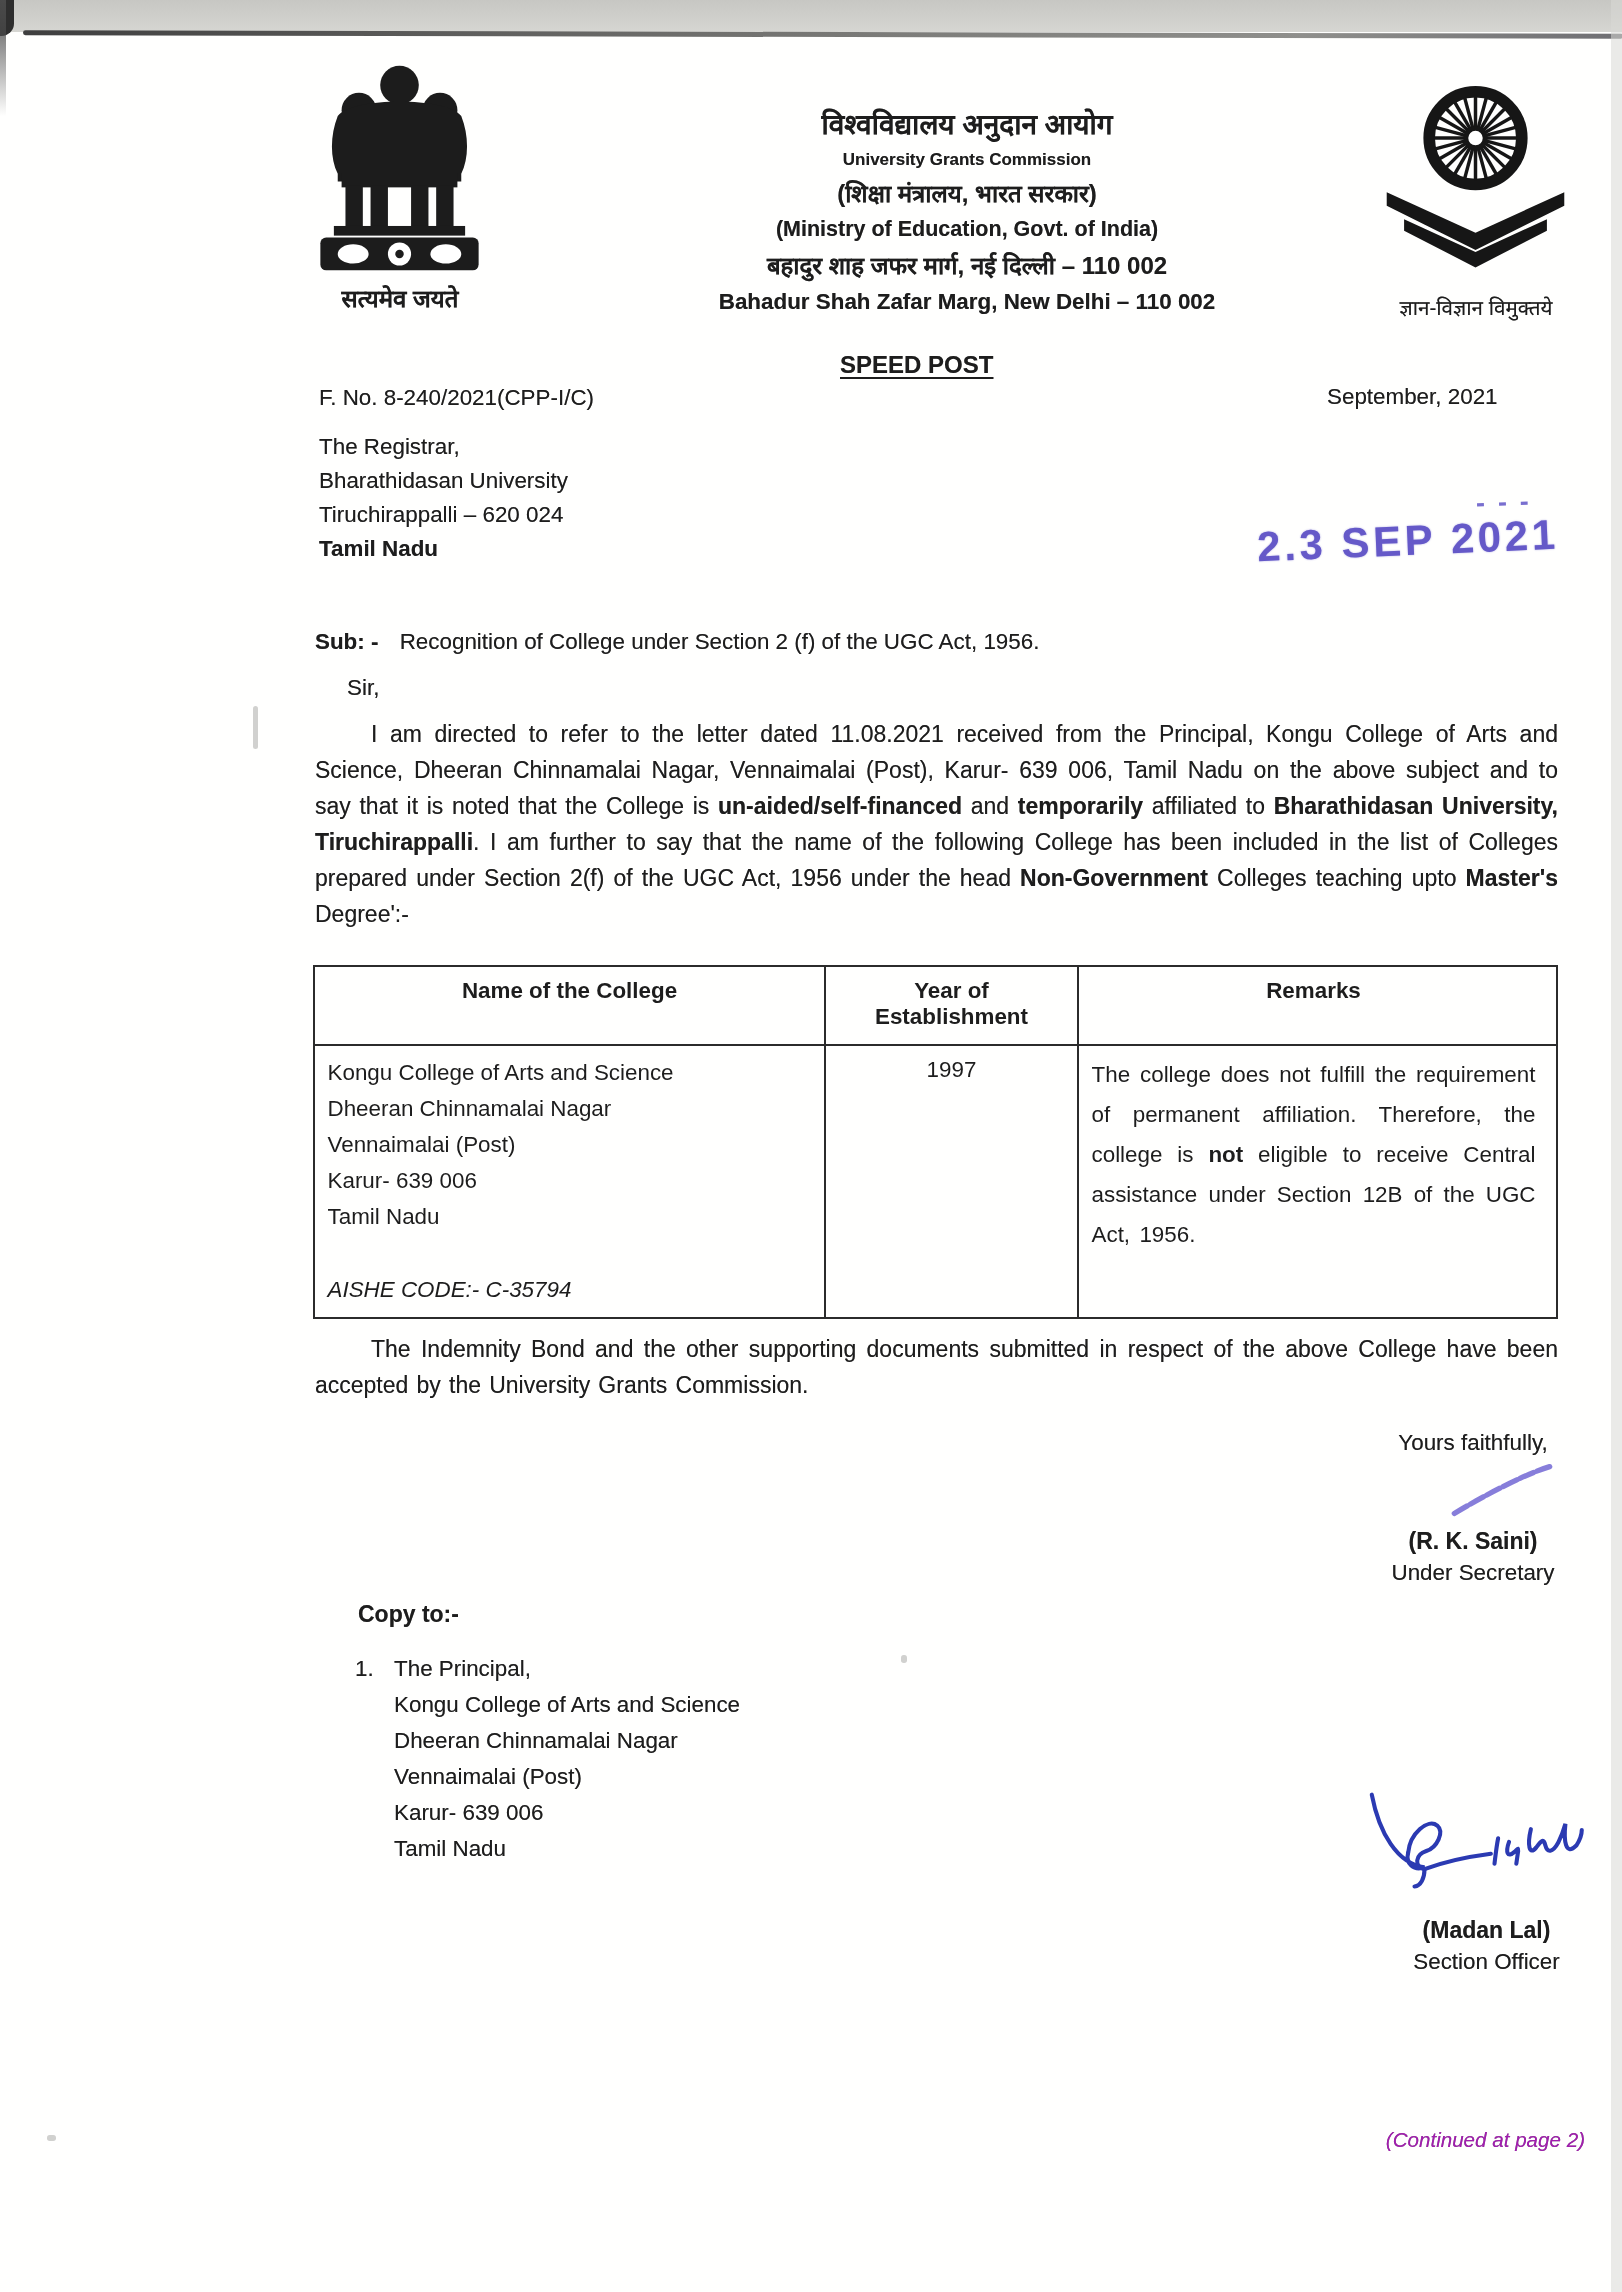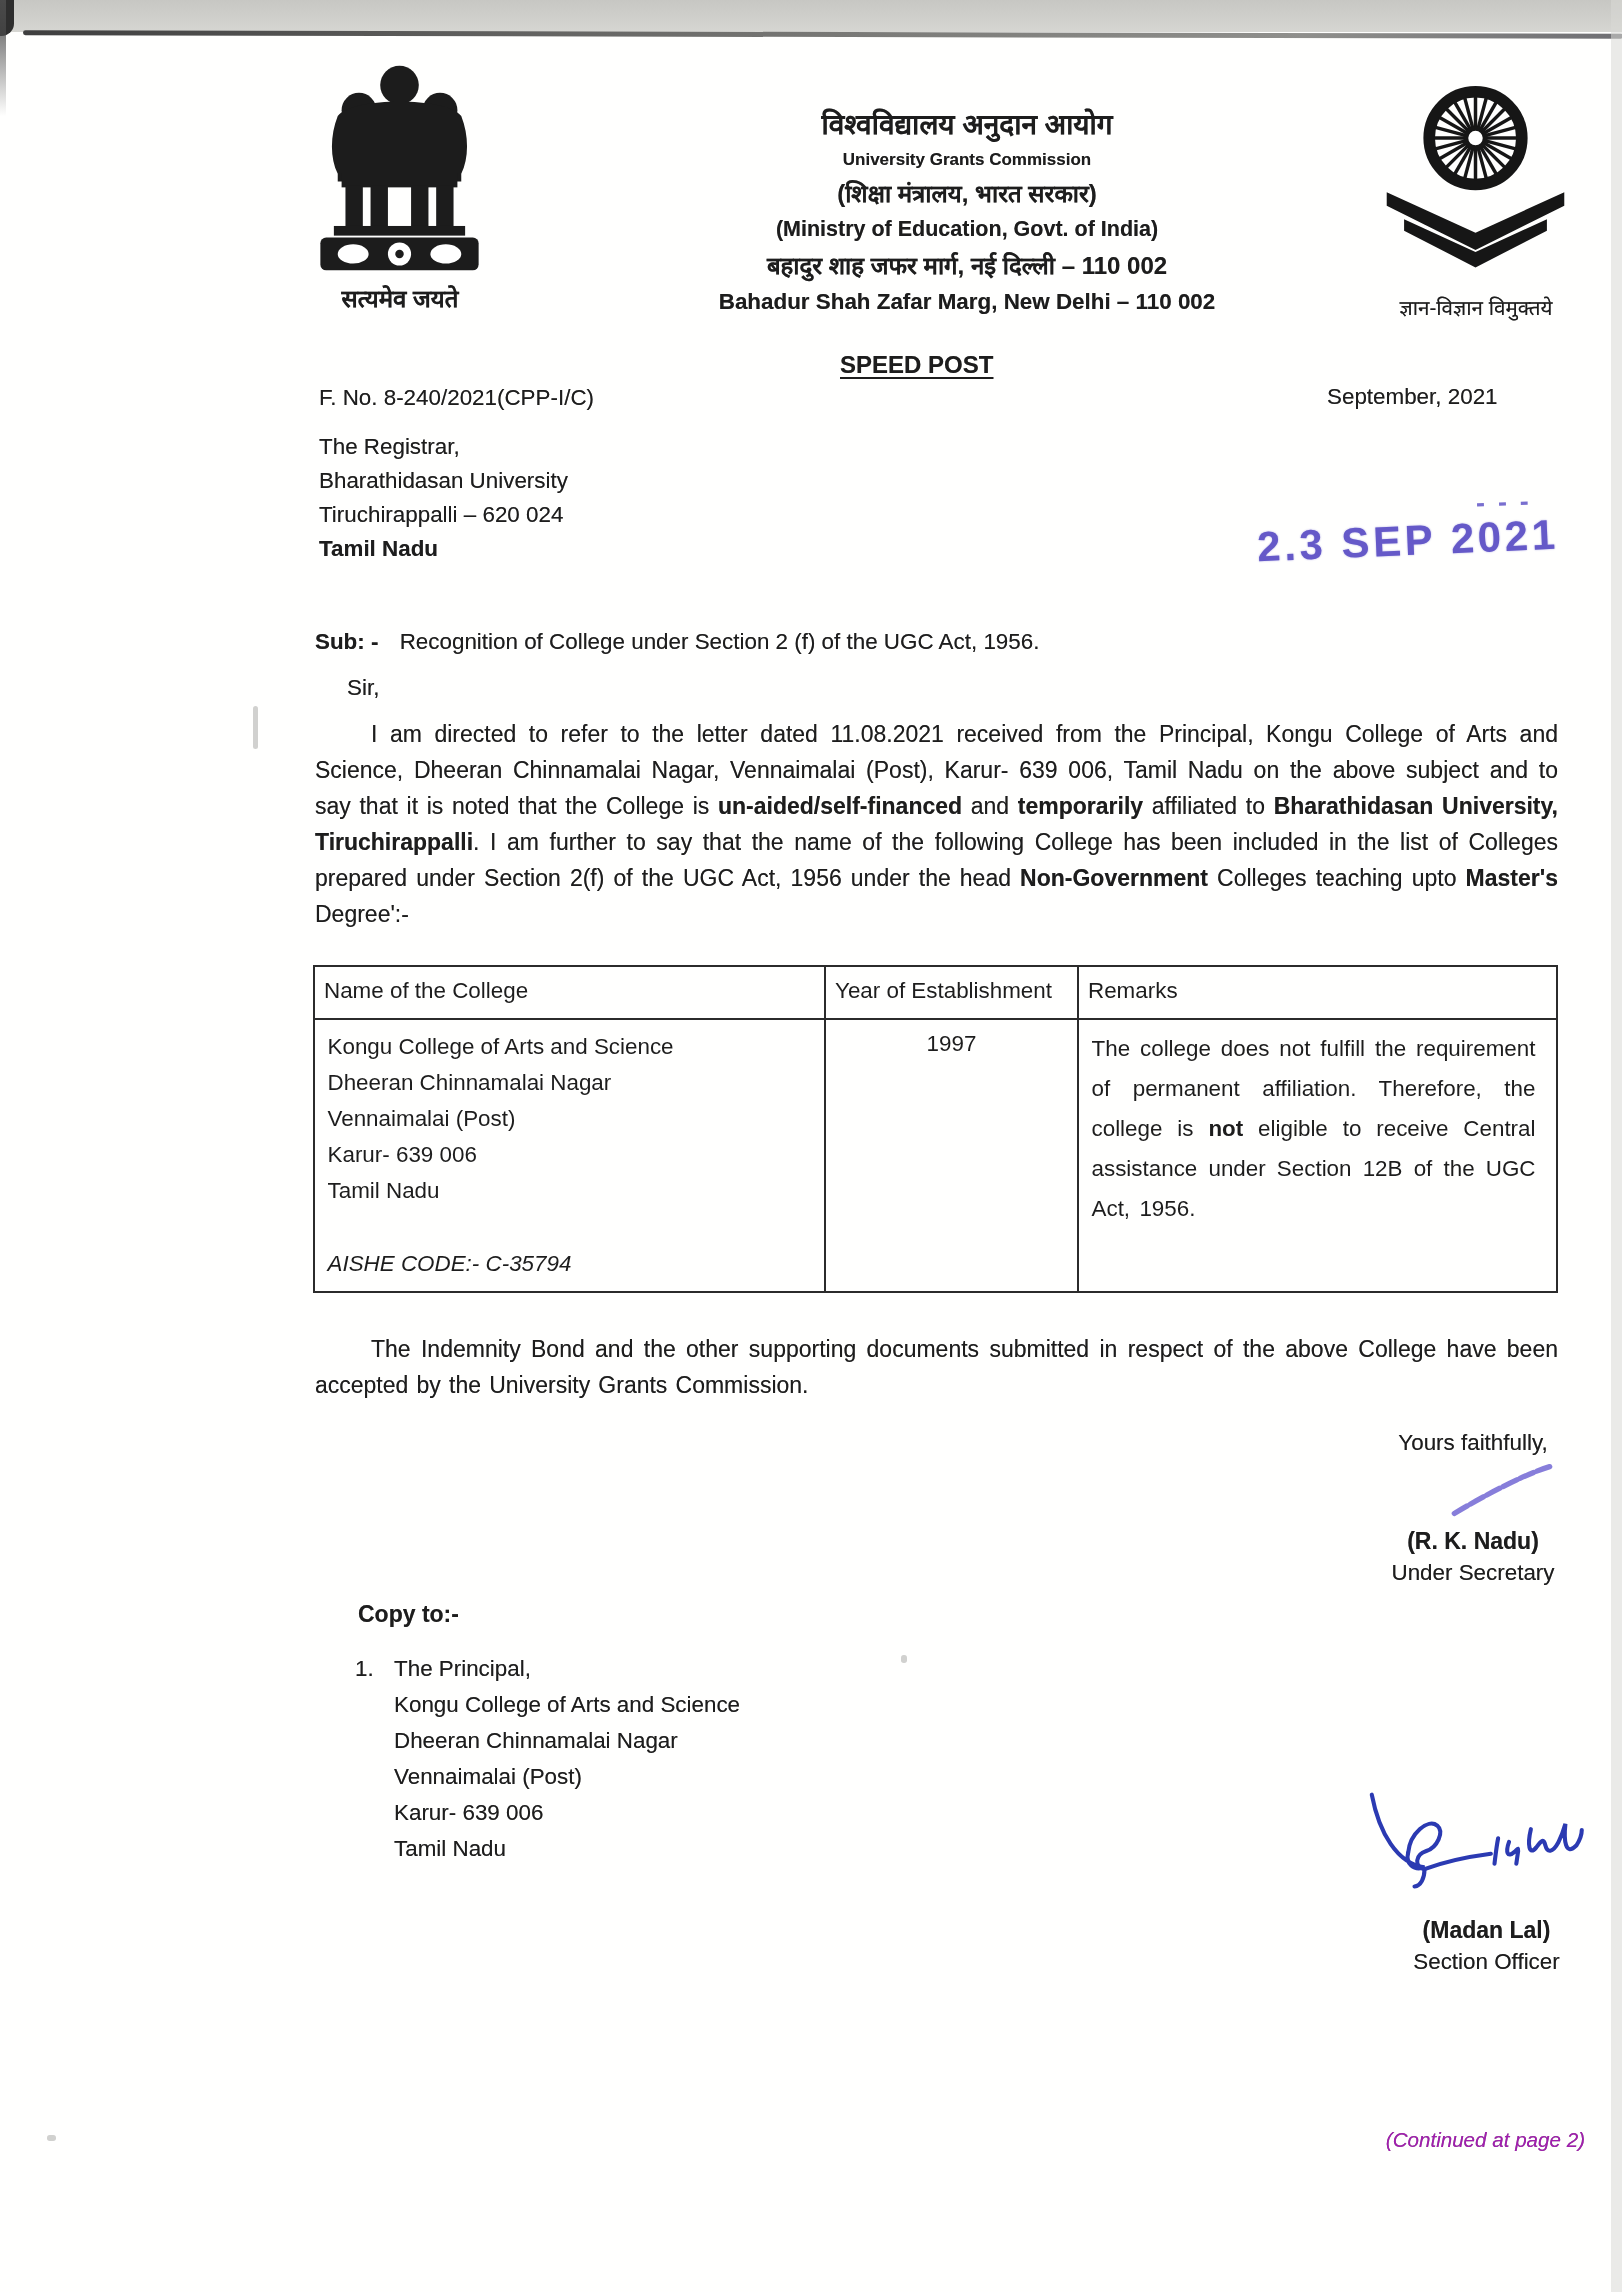--- a/index.html
+++ b/index.html
@@ -28,21 +28,21 @@
          color:#584cc4;letter-spacing:3.6px;transform:rotate(-2.4deg);opacity:.92;
          text-shadow:0 0 1.8px rgba(88,76,196,.55);font-family:"Liberation Sans",sans-serif;}
   .stamp-dashes{position:absolute;left:1476px;top:487px;font-size:27px;font-weight:bold;color:#584cc4;
          letter-spacing:2.7px;opacity:.8;transform:rotate(-2deg);}
   
   .doc-table{position:absolute;left:313px;top:965px;width:1241px;border:2.7px solid #2b2b2b;background:transparent;}
   .tr{display:grid;grid-template-columns:509px 253px 471px;}
   .tr-head{border-bottom:2.7px solid #2b2b2b;}
   .td{padding:9px 12.5px;font-size:22.4px;}
   .td + .td{border-left:2.7px solid #2b2b2b;}
-  .th{font-weight:normal;padding:10.7px 9px 14.3px 9px;}
+  .th{font-weight:bold;text-align:center;padding:10.7px 9px 14.3px 9px;}
   .cell-lines div{line-height:36px;}
   .remarks{line-height:40px;word-spacing:3.1px;}
   .footer-note{font-style:italic;color:#a21caf;font-size:20.6px;}
 </style>
 </head>
 <body>
 
 <div id="page">
 
   <div class="scan-top"></div>
@@ -164,21 +164,21 @@
       <div class="td just remarks"><span>The college does not fulfill the requirement of permanent affiliation. Therefore, the college is </span><b>not</b><span> eligible to receive Central assistance under Section 12B of the UGC Act, 1956.</span></div>
     </div>
   </div>
 
   <div class="t just" style="left:315px;top:1331px;width:1243px;font-size:23px;line-height:36px;text-indent:56px;word-spacing:1.8px;">The Indemnity Bond and the other supporting documents submitted in respect of the above College have been accepted by the University Grants Commission.</div>
 
   <div class="t c" style="left:1325px;top:1428px;width:296px;font-size:22.4px;">Yours faithfully,</div>
   <svg class="t" style="left:1449px;top:1462px;" width="106" height="57" viewBox="0 0 120 64">
     <path d="M6 58 C36 40 84 14 114 5" stroke="#7a70d6" stroke-width="6" fill="none" stroke-linecap="round" stroke-dasharray="17 4" opacity=".9"></path>
   </svg>
-  <div class="t c b" style="left:1325px;top:1526px;width:296px;font-size:23px;">(R. K. Nadu)</div>
+  <div class="t c b" style="left:1325px;top:1526px;width:296px;font-size:23px;">(R. K. Saini)</div>
   <div class="t c" style="left:1325px;top:1558px;width:296px;font-size:22.4px;">Under Secretary</div>
 
   <div class="t b" style="left:358px;top:1591px;font-size:23px;margin-top:8px;">Copy to:-</div>
   <div class="t" style="left:355px;top:1651px;font-size:22.4px;line-height:36px;">1.</div>
   <div class="t" style="left:394px;top:1651px;font-size:22.4px;line-height:36px;">
     <div>The Principal,</div>
     <div>Kongu College of Arts and Science</div>
     <div>Dheeran Chinnamalai Nagar</div>
     <div>Vennaimalai (Post)</div>
     <div>Karur- 639 006</div>

